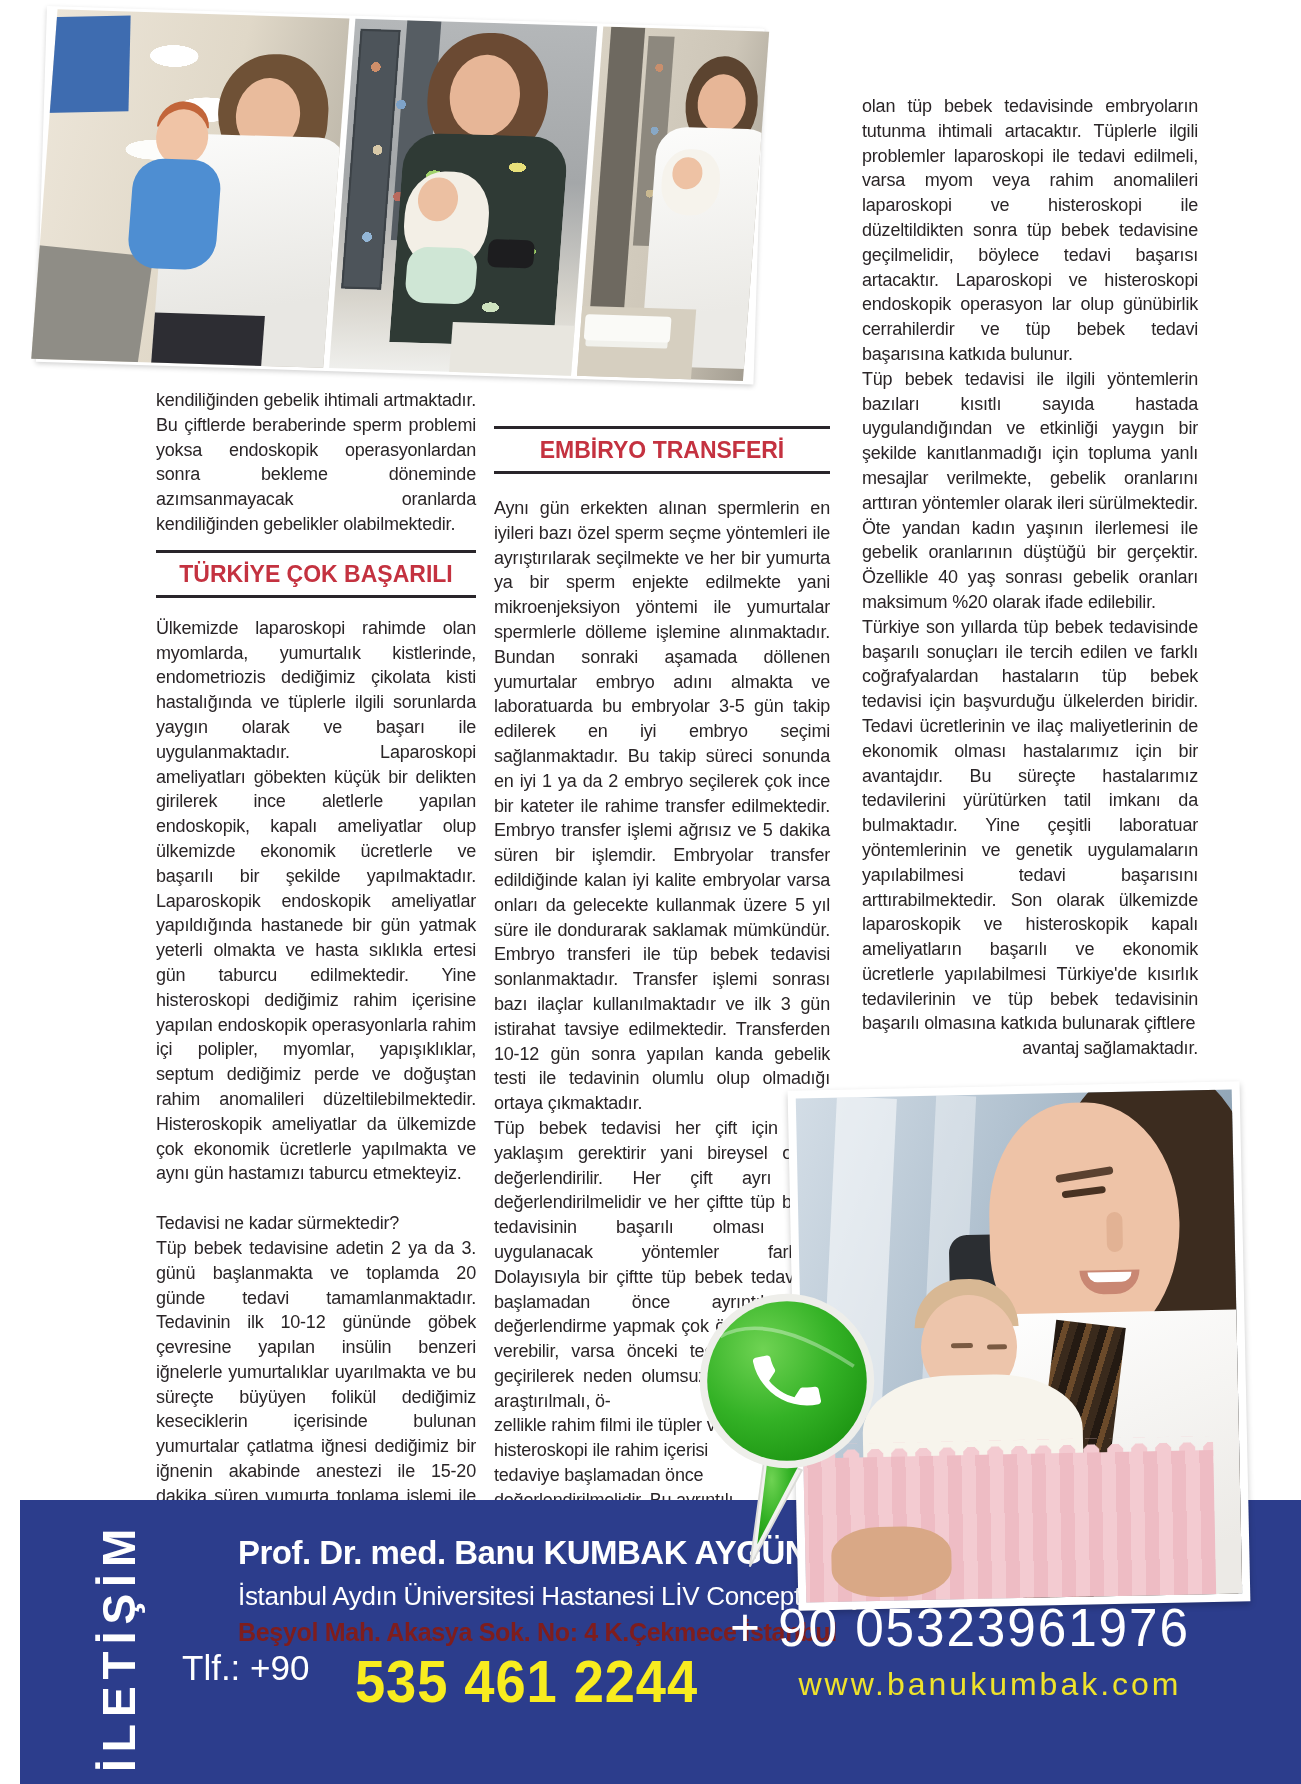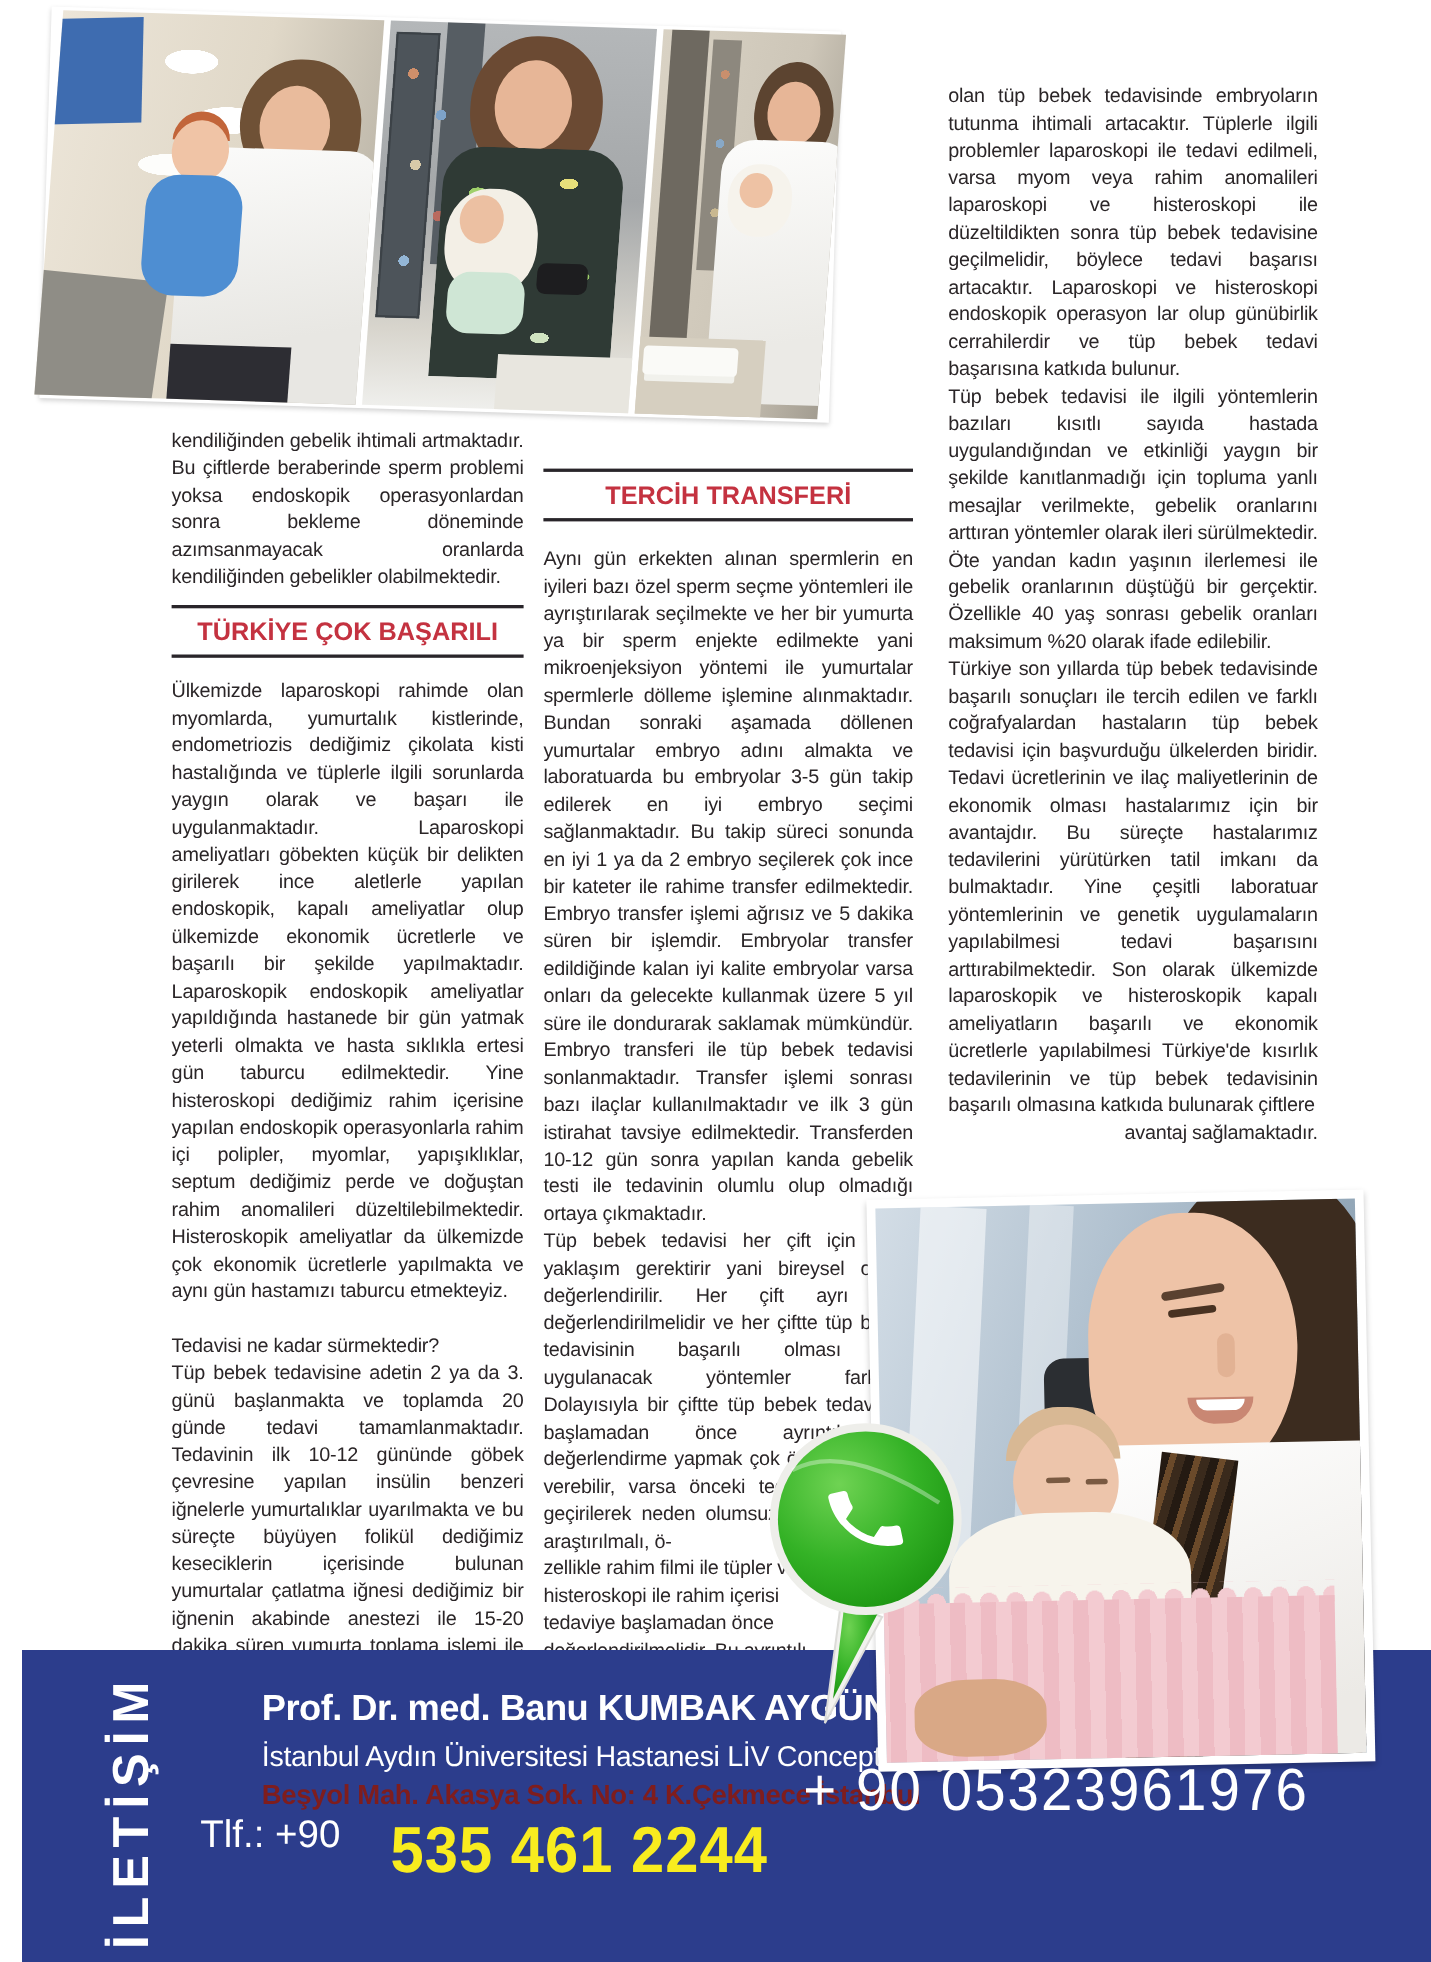--- a/index.html
+++ b/index.html
@@ -6,21 +6,21 @@
   .page{
     position:relative;width:1301px;height:1784px;background:#ffffff;
     font-family:"Liberation Sans",sans-serif;color:#2a2527;overflow:hidden;
     margin:0 auto;
   }
   
   .col{position:absolute;text-align:justify;font-size:18px;line-height:24.8px;letter-spacing:-0.2px;}
   .col p{margin:0;}
   .col1{left:156px;top:388px;width:320px;}
   .col2{left:494px;top:426px;width:336px;}
-  .col3{left:862px;top:75px;width:336px;}
+  .col3{left:862px;top:94px;width:336px;}
   .headbox{
     border-top:3px solid #29252a;border-bottom:3px solid #29252a;
     text-align:center;color:#c43240;font-weight:700;font-size:23px;
     letter-spacing:0;padding:9px 0 8px;margin:16px 0 18px;line-height:25px;
   }
   .col1 .headbox{margin-top:13px;}
   .col2 .headbox{margin:0 0 22px;}
   .col3 .headbox{margin:18px 0 26px;}
   .gapq{margin-top:25px !important;}
   .narrow{width:252px;text-align:left;}
@@ -184,21 +184,21 @@
 
   <section class="col col1">
     <p>kendiliğinden gebelik ihtimali artmaktadır. Bu çiftlerde beraberinde sperm problemi yoksa endoskopik operasyonlardan sonra bekleme döneminde azımsanmayacak oranlarda kendiliğinden gebelikler olabilmektedir.</p>
     <div class="headbox">TÜRKİYE ÇOK BAŞARILI</div>
     <p>Ülkemizde laparoskopi rahimde olan myomlarda, yumurtalık kistlerinde, endometriozis dediğimiz çikolata kisti hastalığında ve tüplerle ilgili sorunlarda yaygın olarak ve başarı ile uygulanmaktadır. Laparoskopi ameliyatları göbekten küçük bir delikten girilerek ince aletlerle yapılan endoskopik, kapalı ameliyatlar olup ülkemizde ekonomik ücretlerle ve başarılı bir şekilde yapılmaktadır. Laparoskopik endoskopik ameliyatlar yapıldığında hastanede bir gün yatmak yeterli olmakta ve hasta sıklıkla ertesi gün taburcu edilmektedir. Yine histeroskopi dediğimiz rahim içerisine yapılan endoskopik operasyonlarla rahim içi polipler, myomlar, yapışıklıklar, septum dediğimiz perde ve doğuştan rahim anomalileri düzeltilebilmektedir. Histeroskopik ameliyatlar da ülkemizde çok ekonomik ücretlerle yapılmakta ve aynı gün hastamızı taburcu etmekteyiz.</p>
     <p class="gapq">Tedavisi ne kadar sürmektedir?</p>
     <p>Tüp bebek tedavisine adetin 2 ya da 3. günü başlanmakta ve toplamda 20 günde tedavi tamamlanmaktadır. Tedavinin ilk 10-12 gününde göbek çevresine yapılan insülin benzeri iğnelerle yumurtalıklar uyarılmakta ve bu süreçte büyüyen folikül dediğimiz keseciklerin içerisinde bulunan yumurtalar çatlatma iğnesi dediğimiz bir iğnenin akabinde anestezi ile 15-20 dakika süren yumurta toplama işlemi ile laboratuarda kadından ince bir iğne yardımı ile alınmaktadır. İşlem vajinal yoldan yapılmakta olup bir ameliyat değildir.</p>
   </section>
 
   <section class="col col2">
-    <div class="headbox">TERCİH TRANSFERİ</div>
+    <div class="headbox">EMBİRYO TRANSFERİ</div>
     <p>Aynı gün erkekten alınan spermlerin en iyileri bazı özel sperm seçme yöntemleri ile ayrıştırılarak seçilmekte ve her bir yumurta ya bir sperm enjekte edilmekte yani mikroenjeksiyon yöntemi ile yumurtalar spermlerle dölleme işlemine alınmaktadır. Bundan sonraki aşamada döllenen yumurtalar embryo adını almakta ve laboratuarda bu embryolar 3-5 gün takip edilerek en iyi embryo seçimi sağlanmaktadır. Bu takip süreci sonunda en iyi 1 ya da 2 embryo seçilerek çok ince bir kateter ile rahime transfer edilmektedir. Embryo transfer işlemi ağrısız ve 5 dakika süren bir işlemdir. Embryolar transfer edildiğinde kalan iyi kalite embryolar varsa onları da gelecekte kullanmak üzere 5 yıl süre ile dondurarak saklamak mümkündür. Embryo transferi ile tüp bebek tedavisi sonlanmaktadır. Transfer işlemi sonrası bazı ilaçlar kullanılmaktadır ve ilk 3 gün istirahat tavsiye edilmektedir. Transferden 10-12 gün sonra yapılan kanda gebelik testi ile tedavinin olumlu olup olmadığı ortaya çıkmaktadır.</p>
     <p>Tüp bebek tedavisi her çift için farklı yaklaşım gerektirir yani bireysel olarak değerlendirilir. Her çift ayrı ayrı değerlendirilmelidir ve her çiftte tüp bebek tedavisinin başarılı olması için uygulanacak yöntemler farklıdır. Dolayısıyla bir çiftte tüp bebek tedavisine başlamadan önce ayrıntılı bir değerlendirme yapmak çok önemli ipuçları verebilir, varsa önceki tedavileri gözden geçirilerek neden olumsuz sonuç alındığı araştırılmalı, ö-</p>
     <p class="narrow">zellikle rahim filmi ile tüpler ve histeroskopi ile rahim içerisi tedaviye başlamadan önce değerlendirilmelidir. Bu ayrıntılı değerlendirmeler akabinde yapılacak</p>
   </section>
 
   <section class="col col3">
     <p>olan tüp bebek tedavisinde embryoların tutunma ihtimali artacaktır. Tüplerle ilgili problemler laparoskopi ile tedavi edilmeli, varsa myom veya rahim anomalileri laparoskopi ve histeroskopi ile düzeltildikten  sonra tüp  bebek tedavisine geçilmelidir, böylece tedavi başarısı artacaktır. Laparoskopi ve histeroskopi endoskopik operasyon lar olup günübirlik cerrahilerdir ve tüp bebek tedavi başarısına katkıda bulunur.</p>
     <p>Tüp bebek tedavisi ile ilgili yöntemlerin bazıları kısıtlı sayıda hastada uygulandığından ve etkinliği yaygın bir şekilde kanıtlanmadığı için topluma yanlı mesajlar verilmekte, gebelik oranlarını arttıran yöntemler olarak ileri sürülmektedir. Öte yandan kadın yaşının ilerlemesi ile gebelik oranlarının düştüğü bir gerçektir. Özellikle 40 yaş sonrası gebelik oranları maksimum %20 olarak ifade edilebilir.</p>
     <p>Türkiye son yıllarda tüp bebek tedavisinde başarılı sonuçları ile tercih edilen ve farklı coğrafyalardan hastaların tüp bebek tedavisi için başvurduğu ülkelerden biridir. Tedavi ücretlerinin ve ilaç maliyetlerinin de ekonomik olması hastalarımız için bir avantajdır. Bu süreçte hastalarımız tedavilerini yürütürken tatil imkanı da bulmaktadır. Yine çeşitli laboratuar yöntemlerinin ve genetik uygulamaların yapılabilmesi tedavi başarısını arttırabilmektedir. Son olarak ülkemizde laparoskopik ve histeroskopik kapalı ameliyatların başarılı ve ekonomik ücretlerle yapılabilmesi Türkiye'de kısırlık tedavilerinin ve tüp bebek tedavisinin başarılı olmasına katkıda bulunarak çiftlere</p>
     <p class="lastline">avantaj sağlamaktadır.</p>
@@ -252,14 +252,15 @@
   <div class="band"></div>
   <div class="vlabel">İLETİŞİM</div>
   <div class="f-name">Prof. Dr. med. Banu KUMBAK AYGÜN</div>
   <div class="f-hosp">İstanbul Aydın Üniversitesi Hastanesi LİV Concept Florya</div>
   <div class="f-addr">Beşyol Mah. Akasya Sok. No: 4 K.Çekmece İstanbul</div>
   <div class="f-phonerow">
     <span class="f-tlf">Tlf.: +90</span>
     <span class="f-phone">535 461 2244</span>
   </div>
   <div class="f-mobile">+ 90  05323961976</div>
+  <div class="f-web">www.banukumbak.com</div>
 
 </div>
 
 </body></html>

